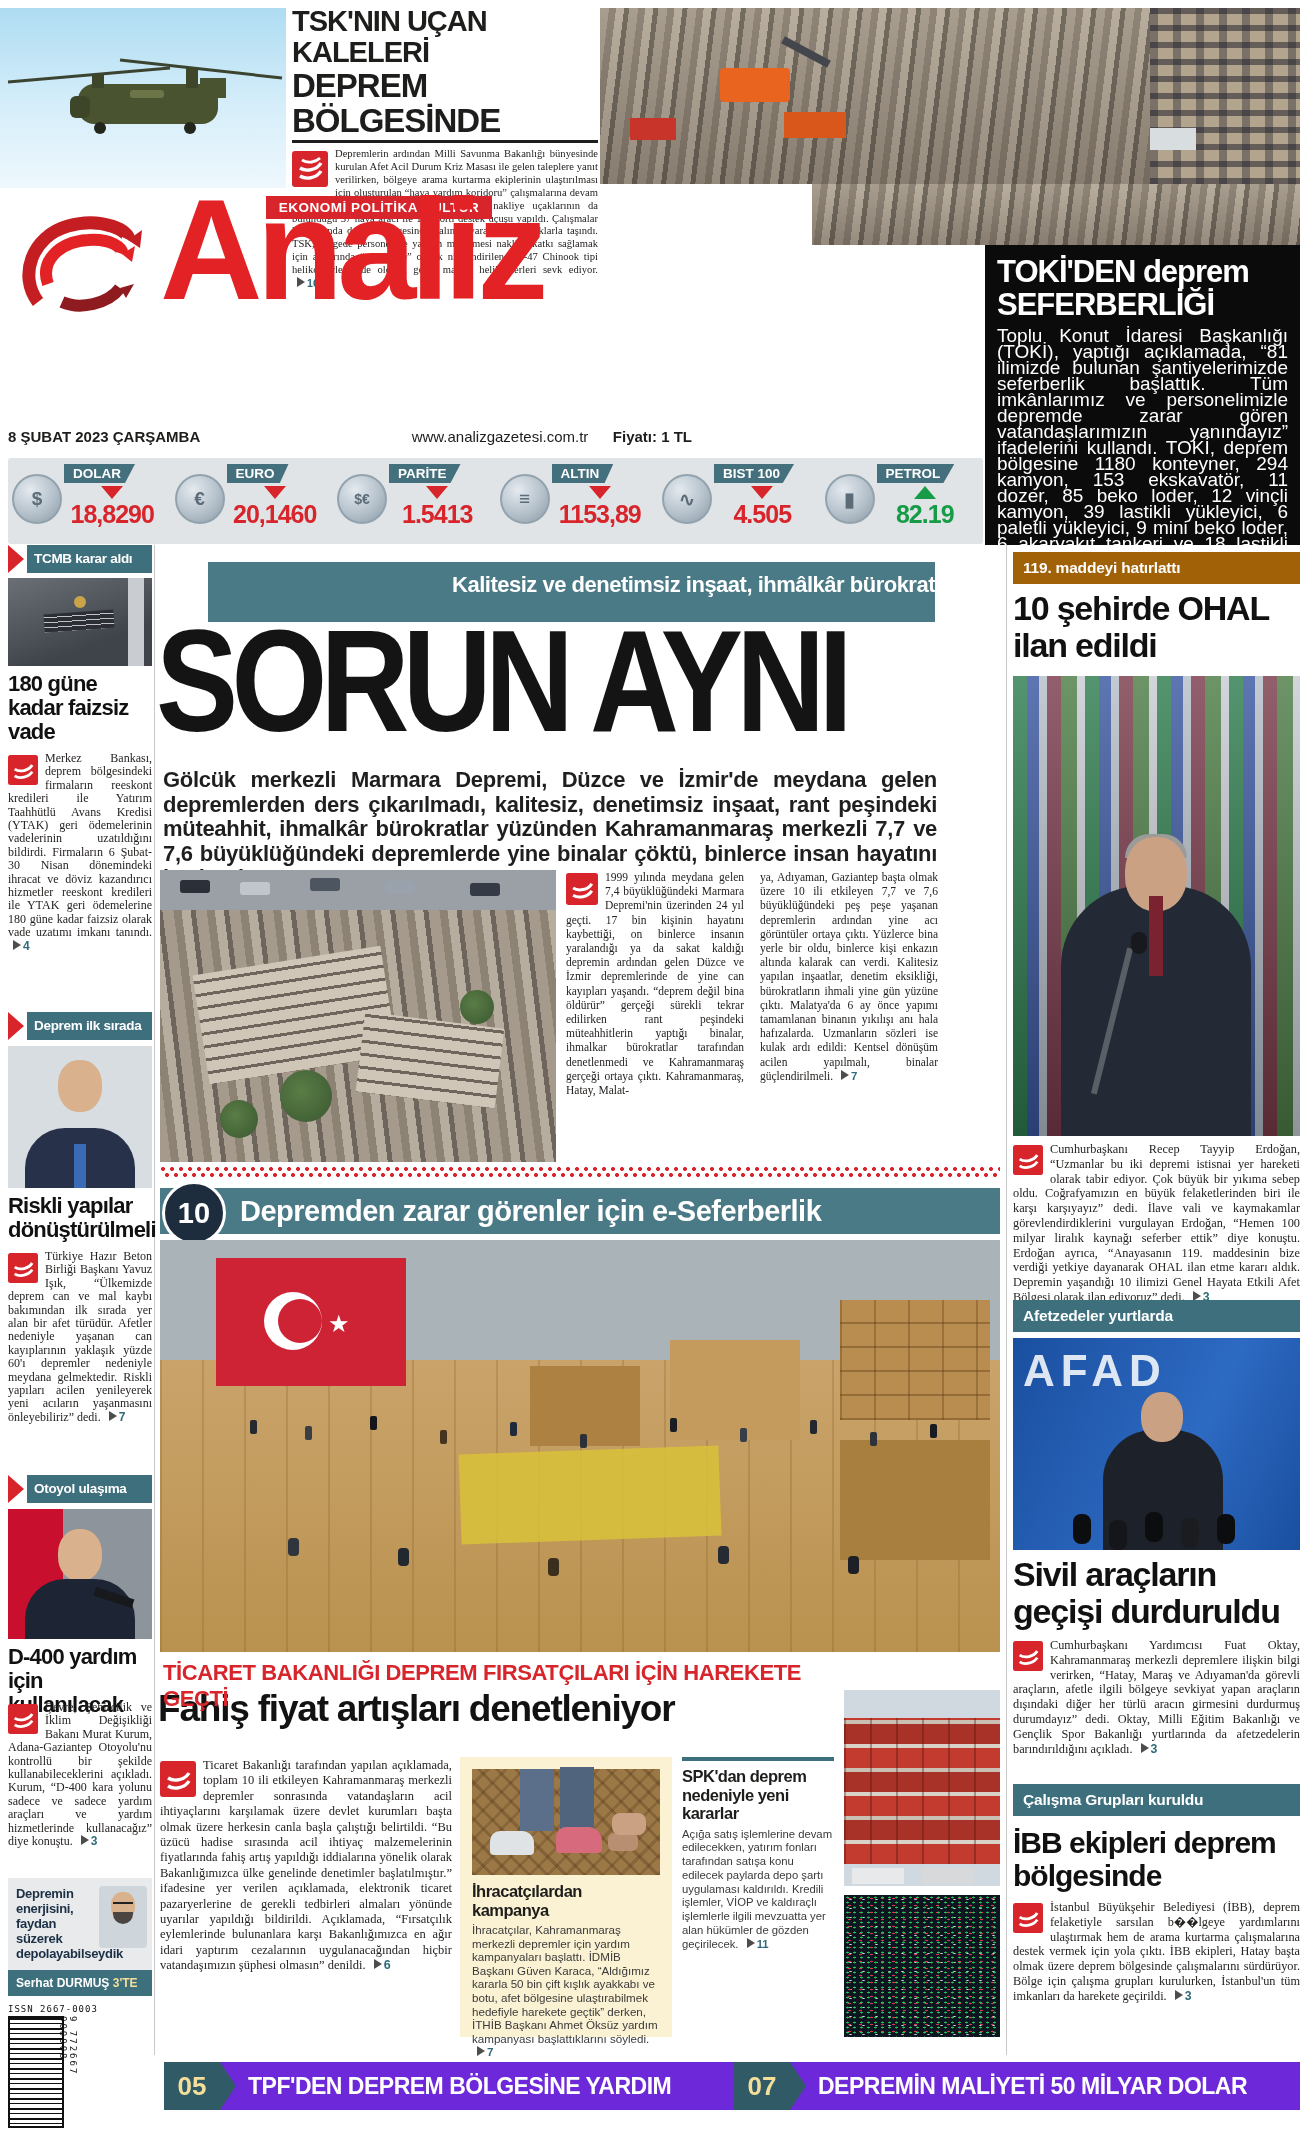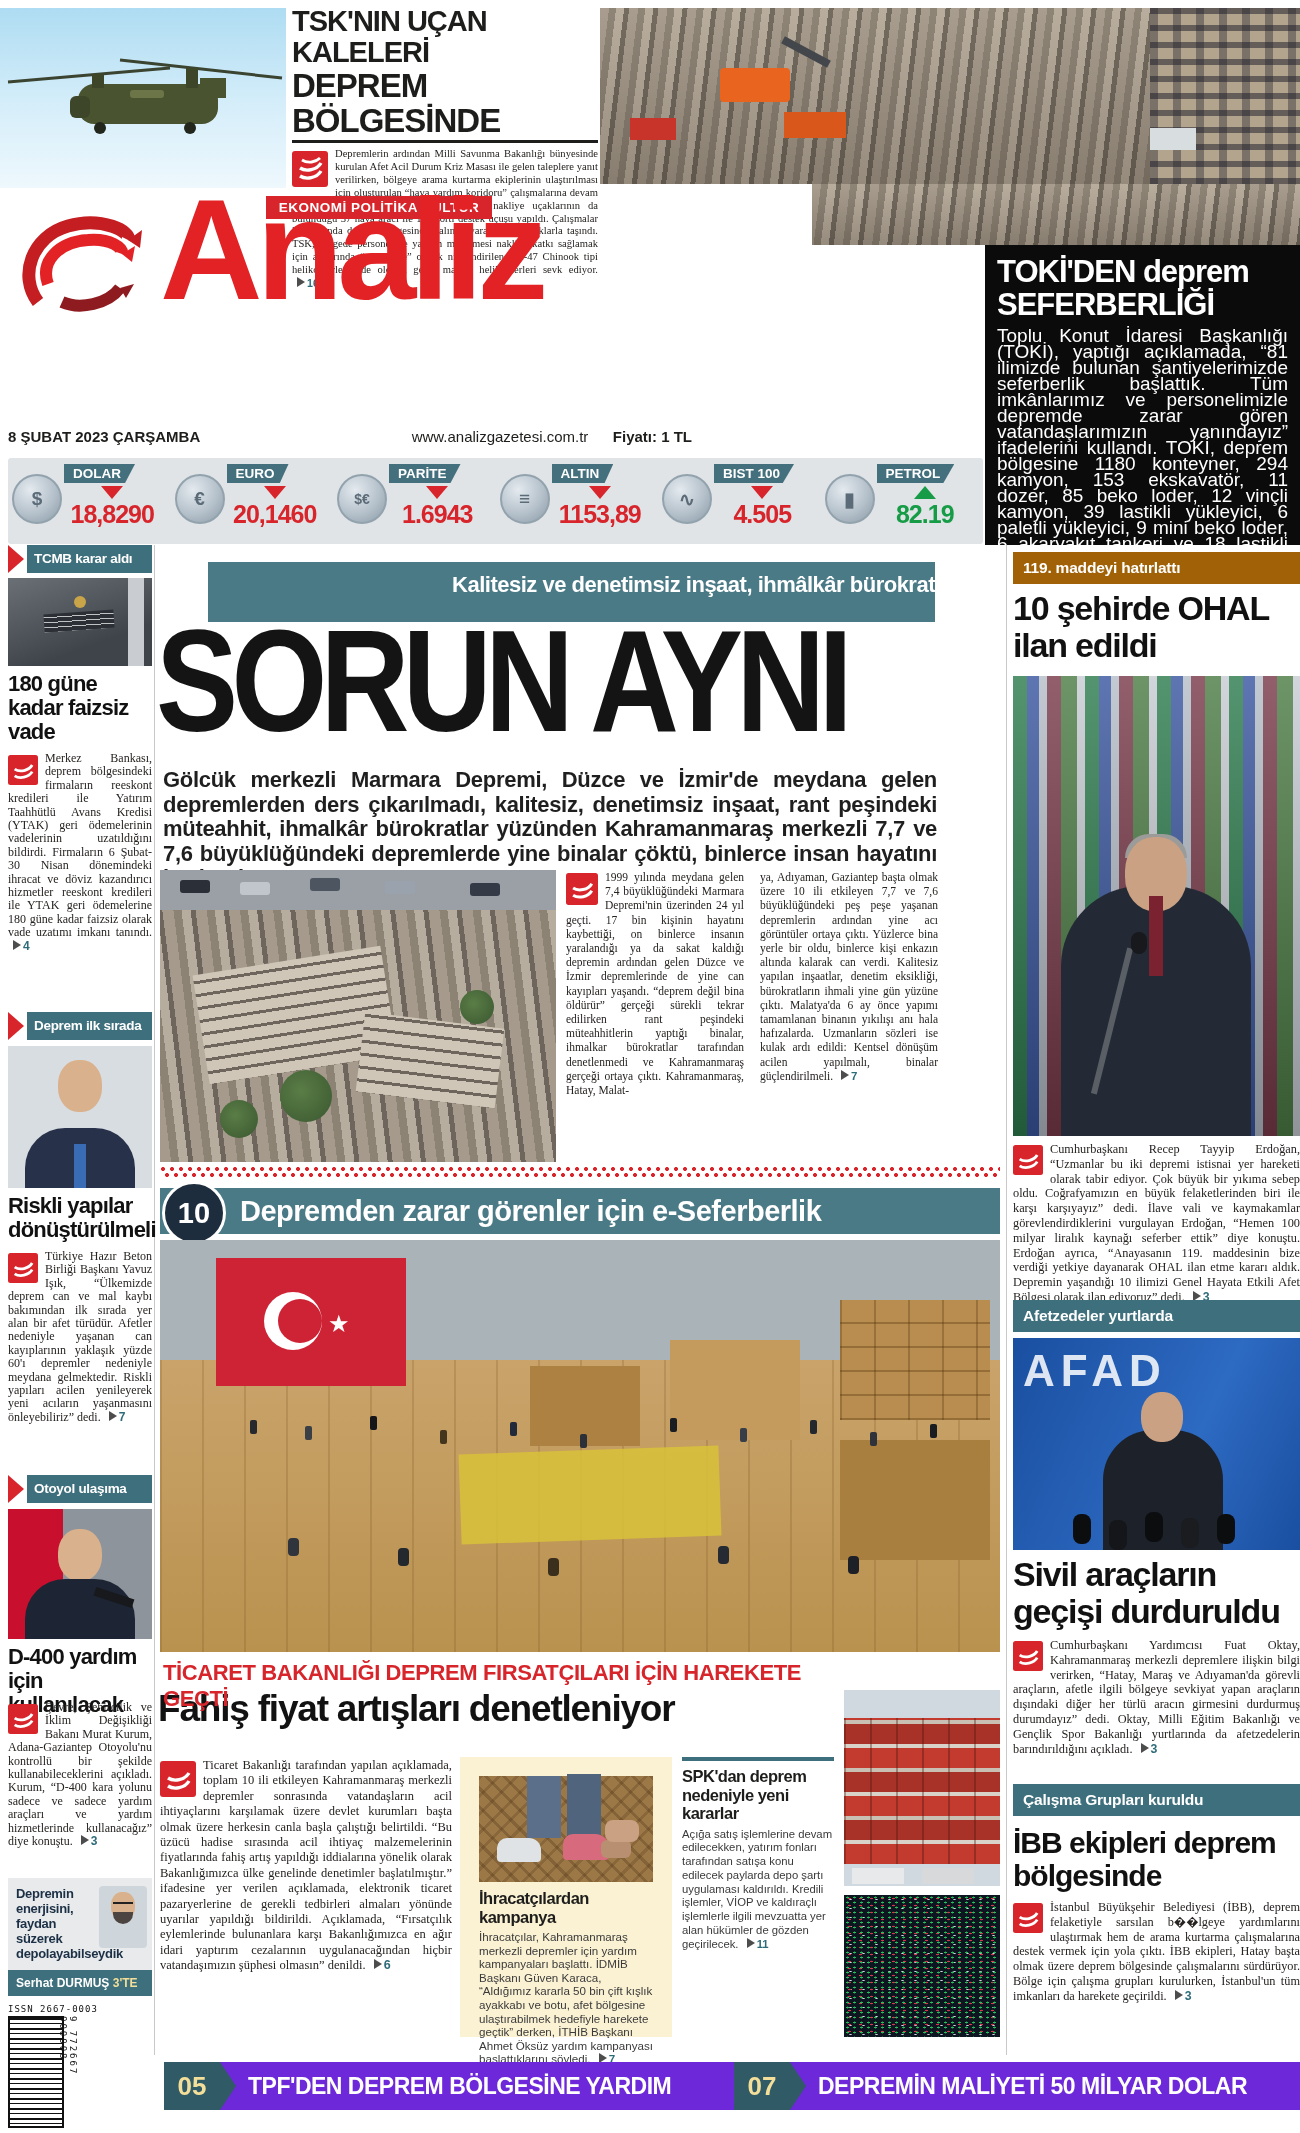--- a/index.html
+++ b/index.html
@@ -117,21 +117,21 @@
   .gym-tarp{position:absolute;left:300px;top:210px;width:260px;height:90px;background:#d8c23a;opacity:.85;transform:rotate(-2deg);}
   .crowd{position:absolute;left:90px;top:180px;width:7px;height:14px;background:#26292e;border-radius:2px;
      box-shadow:55px 6px 0 0 #3a3f46,120px -4px 0 0 #14161a,190px 10px 0 0 #44351f,260px 2px 0 0 #202a3a,
      330px 14px 0 0 #2c3038,420px -2px 0 0 #1a1d22,490px 8px 0 0 #383e48,560px 0 0 0 #23272e,
      620px 12px 0 0 #2e333b,680px 4px 0 0 #191c21,40px 120px 0 2px #30353d,150px 130px 0 2px #23272e,
      300px 140px 0 2px #3a2f1d,470px 128px 0 2px #262b33,600px 138px 0 2px #1d2027;}
   
   .kicker{left:163px;top:1660px;width:640px;font-size:22px;font-weight:700;color:#d7252b;letter-spacing:-.4px;}
   .fahis-h{left:158px;top:1688px;width:620px;font-size:37px;font-weight:700;letter-spacing:-1.2px;color:#121212;}
   .fahis-b{left:160px;top:1758px;width:292px;font-size:12.5px;line-height:15.4px;}
-  .cream{left:460px;top:1757px;width:212px;height:280px;background:#fbf2d4;padding:19px;box-sizing:border-box;}
+  .cream{left:460px;top:1757px;width:212px;height:280px;background:#fbf2d4;padding:12px;box-sizing:border-box;}
   .shoe{position:relative;width:100%;height:106px;background:#9c7847;
      background-image:repeating-linear-gradient(45deg,rgba(60,35,10,.25) 0 3px,transparent 3px 13px),
                       repeating-linear-gradient(-45deg,rgba(60,35,10,.2) 0 3px,transparent 3px 13px);}
   .shoe .leg{position:absolute;left:48px;top:0;width:34px;height:62px;background:#5b6f8a;box-shadow:40px -2px 0 0 #51647d;}
   .shoe .pink{position:absolute;left:84px;top:58px;width:46px;height:26px;background:#d76b7d;border-radius:10px 14px 4px 4px;}
   .shoe .white{position:absolute;left:18px;top:62px;width:44px;height:24px;background:#dfe3e6;border-radius:10px 12px 4px 4px;}
   .shoe .hand{position:absolute;right:14px;top:44px;width:34px;height:22px;background:#caa183;border-radius:8px;box-shadow:-6px 18px 0 -2px #b98f72;}
   .cream h3{margin:7px 0 3px;font-size:16.5px;letter-spacing:-.5px;}
   .cream .cbody{font-size:11.6px;line-height:13.6px;color:#3a3a3a;text-align:left;}
   .spk{left:682px;top:1757px;width:152px;height:280px;border-top:4px solid #3e6f7d;padding-top:6px;box-sizing:border-box;}
@@ -283,21 +283,21 @@
       <div class="mlabel">EURO</div>
       <div class="mtri-down"></div>
       <div class="mval">20,1460</div>
     </div>
     <div class="mcell">
       <div class="coin">
           <span style="font-size:14px">$€</span>
         </div>
       <div class="mlabel">PARİTE</div>
       <div class="mtri-down"></div>
-      <div class="mval">1.6943</div>
+      <div class="mval">1.5413</div>
     </div>
     <div class="mcell">
       <div class="coin">
           <span>≡</span>
         </div>
       <div class="mlabel">ALTIN</div>
       <div class="mtri-down"></div>
       <div class="mval">1153,89</div>
     </div>
     <div class="mcell">

